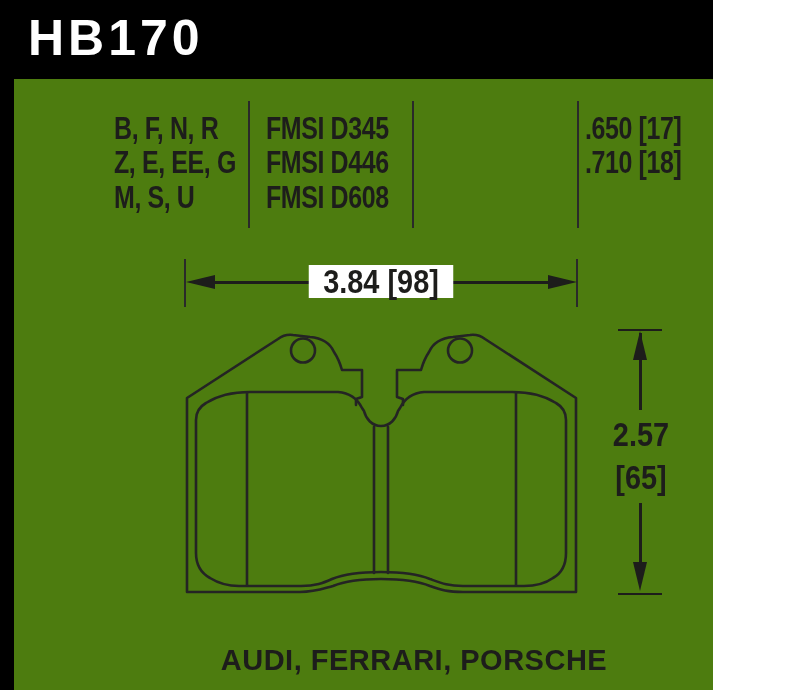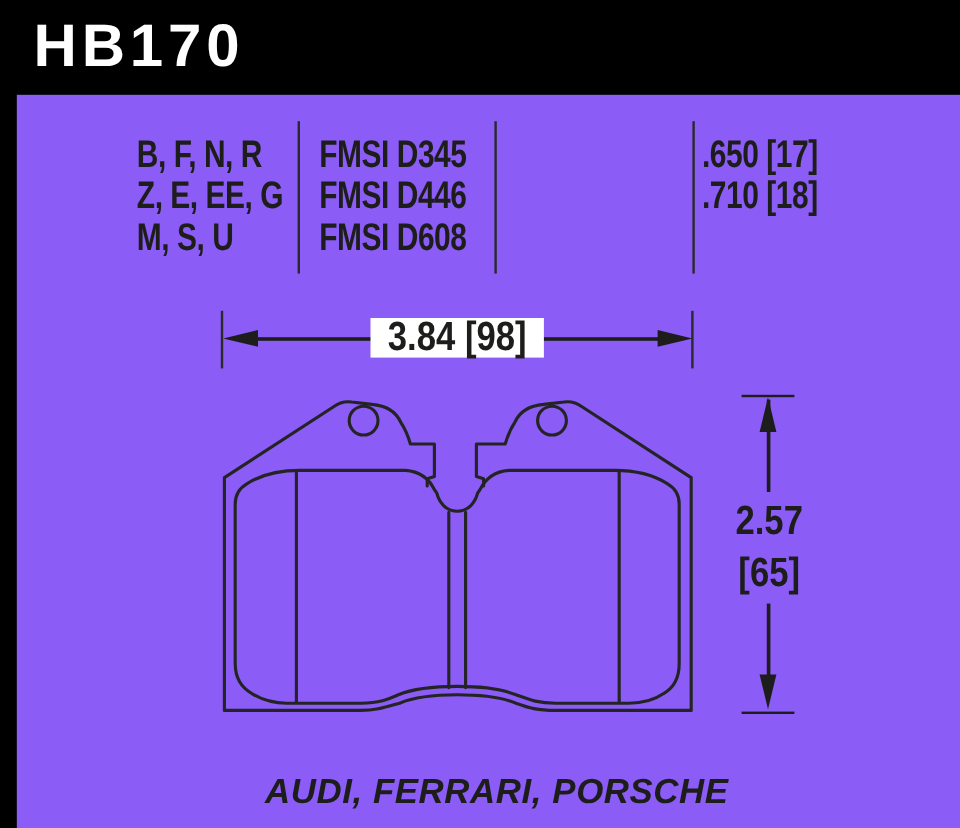--- a/index.html
+++ b/index.html
@@ -1,18 +1,18 @@
 <!DOCTYPE html>
 <html><head>
 <meta charset="utf-8">
 <style>
   html,body{margin:0;padding:0;background:#ffffff;}
   .page{
-    position:relative;width:800px;height:690px;overflow:hidden;
-    background:#8b5cf6;font-family:"Liberation Sans",sans-serif;color:#1d1d1b;
+    position:relative;width:713px;height:690px;overflow:hidden;
+    background:#4d7c0f;font-family:"Liberation Sans",sans-serif;color:#1d1d1b;
   }
   .abs{position:absolute;}
   .banner{left:0;top:0;width:800px;height:79px;background:#000000;}
   .left-strip{left:0;top:0;width:14px;height:690px;background:#000000;}
   .part-number{
     left:28px;top:0;height:76px;line-height:76px;
     color:#ffffff;font-weight:bold;font-size:50px;letter-spacing:4px;
     white-space:nowrap;
   }
   .cell{
@@ -26,21 +26,21 @@
     transform:scaleX(0.85);transform-origin:50% 50%;
   }
   .dim-line{background:#1d1d1b;}
   .arrow{width:0;height:0;}
   .arrow-left{border-top:7.5px solid transparent;border-bottom:7.5px solid transparent;border-right:29px solid #1d1d1b;}
   .arrow-right{border-top:7.5px solid transparent;border-bottom:7.5px solid transparent;border-left:29px solid #1d1d1b;}
   .arrow-up{border-left:7.5px solid transparent;border-right:7.5px solid transparent;border-bottom:29px solid #1d1d1b;}
   .arrow-down{border-left:7.5px solid transparent;border-right:7.5px solid transparent;border-top:29px solid #1d1d1b;}
   .apps{
     left:28px;top:644px;width:772px;text-align:center;
-    font-weight:bold;font-size:29px;line-height:32px;letter-spacing:0.5px;font-style:italic;
+    font-weight:bold;font-size:29px;line-height:32px;letter-spacing:0.5px;
   }
   svg path, svg circle{fill:none;stroke:#242424;stroke-width:2.6;stroke-linejoin:round;stroke-linecap:round;}
 </style>
 </head>
 <body>
 
 <div class="page">
 
   <div class="abs banner"></div>
   <div class="abs left-strip"></div>

